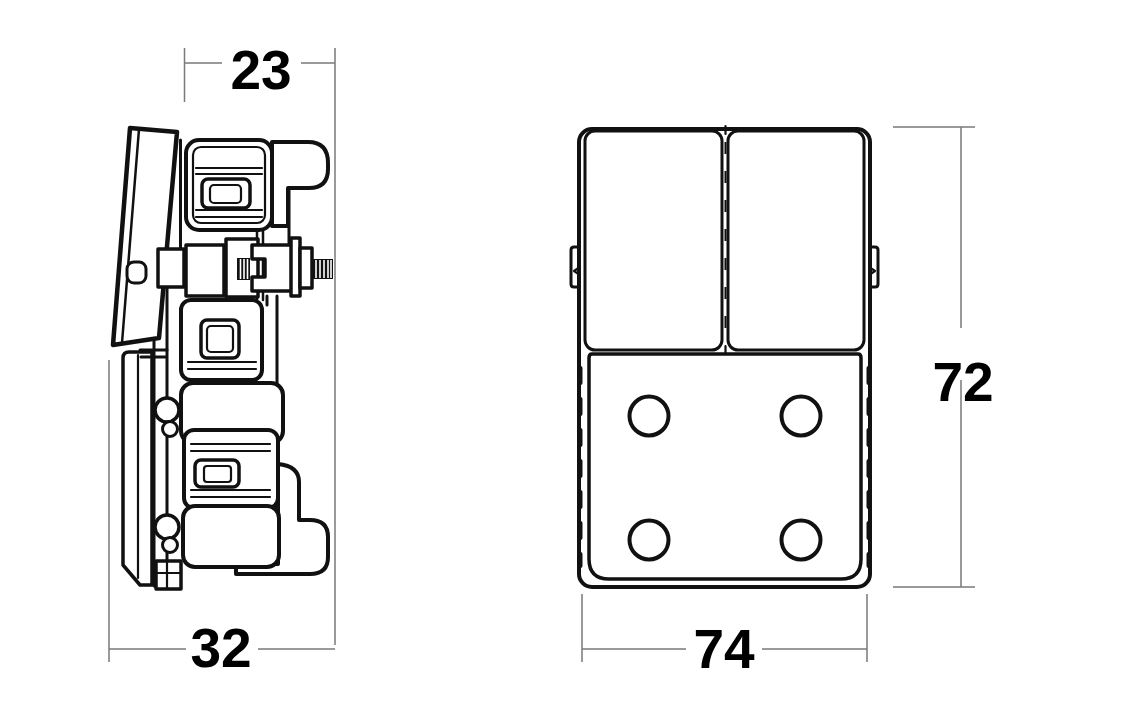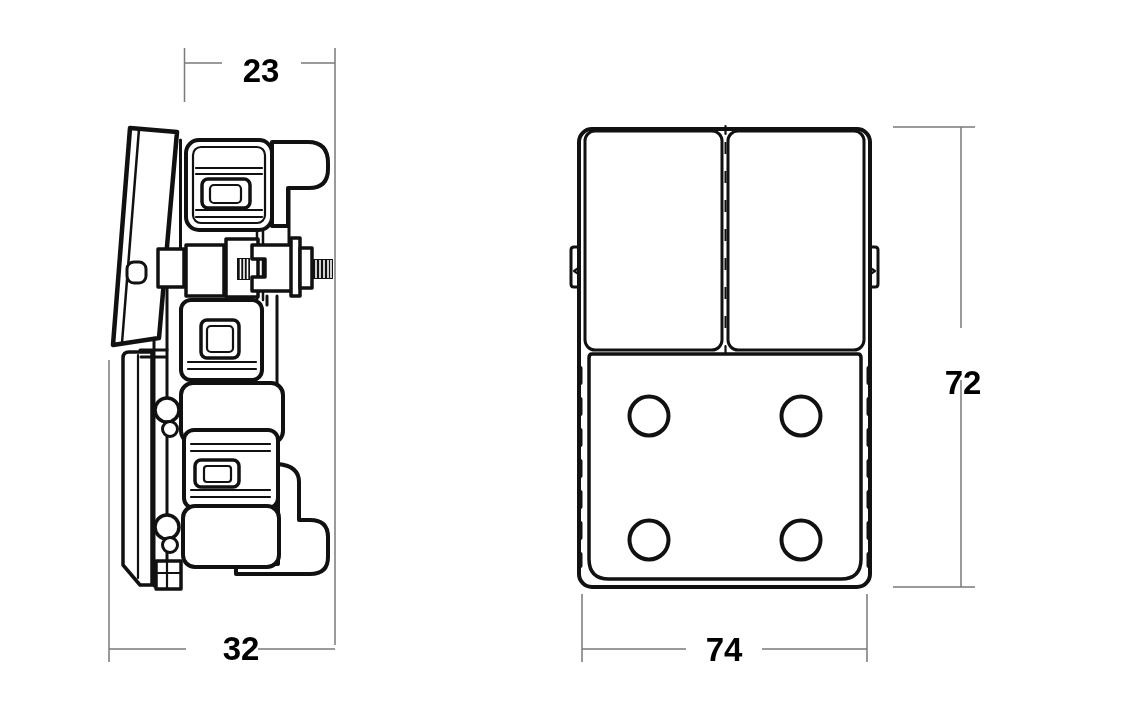--- a/index.html
+++ b/index.html
@@ -26,21 +26,21 @@
   .s25{stroke-width:2.5;}
   .s22{stroke-width:2.2;}
   .fw{fill:#ffffff;}
   .dk{fill:var(--line-color,#111);stroke:none;}
   .wl{stroke:#ffffff;stroke-width:1.6;fill:none;stroke-linecap:butt;}
   .dash{fill:none;stroke:var(--line-color,#111);stroke-width:2;stroke-dasharray:12 17;}
   .dim{fill:none;stroke:var(--dim-color,#7a7a7a);stroke-width:1.5;stroke-linecap:butt;}
   .dim-label{
     position:absolute;
     transform:translate(-50%,-50%);
-    font-size:33px;
+    font-size:55px;
     font-weight:600;
     line-height:1;
     color:var(--label-color,#000);
     white-space:nowrap;
     user-select:none;
   }
 </style>
 </head>
 <body>
 
@@ -147,19 +147,19 @@
                M893,587 H975"></path>
       <path class="dim" d="M184,63 H222 M301,63 H335"></path>
       <path class="dim" d="M109,649 H186 M258,649 H335"></path>
       <path class="dim" d="M582,649 H686 M762,649 H867"></path>
       <path class="dim" d="M961,127 V328 M961,380 V587"></path>
     </g>
   </svg>
 
   <div class="dim-label" style="left:261px;top:70px;">23</div>
 
-  <div class="dim-label" style="left:221px;top:648px;margin-left:20px;">32</div>
+  <div class="dim-label" style="left:221px;top:648px;">32</div>
 
   <div class="dim-label" style="left:724px;top:649px;">74</div>
 
   <div class="dim-label" style="left:963px;top:354px;margin-top:28px;">72</div>
 
 </div>
 
 </body></html>

